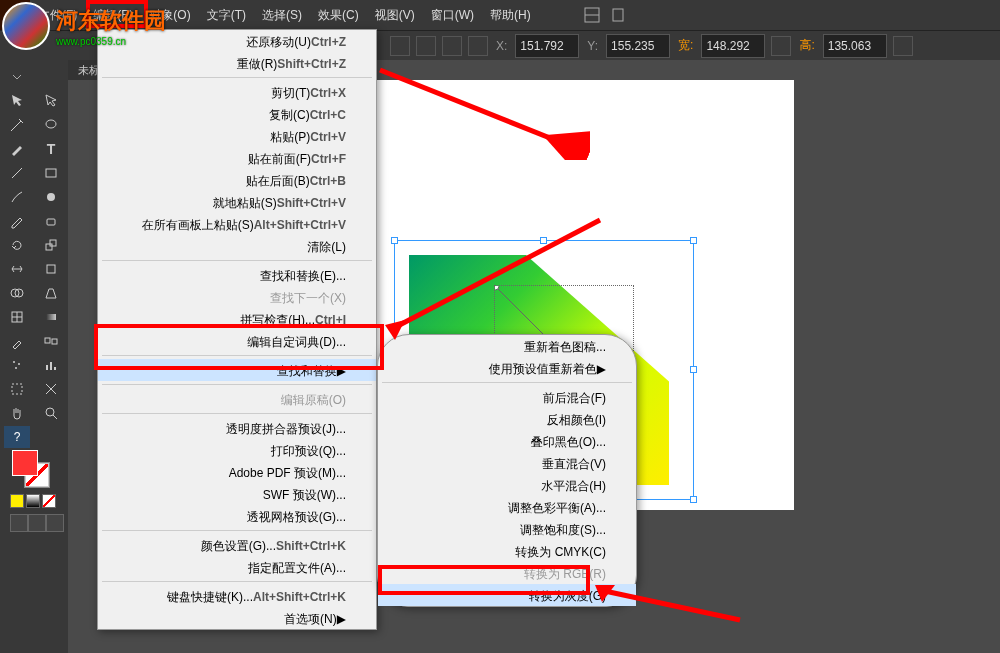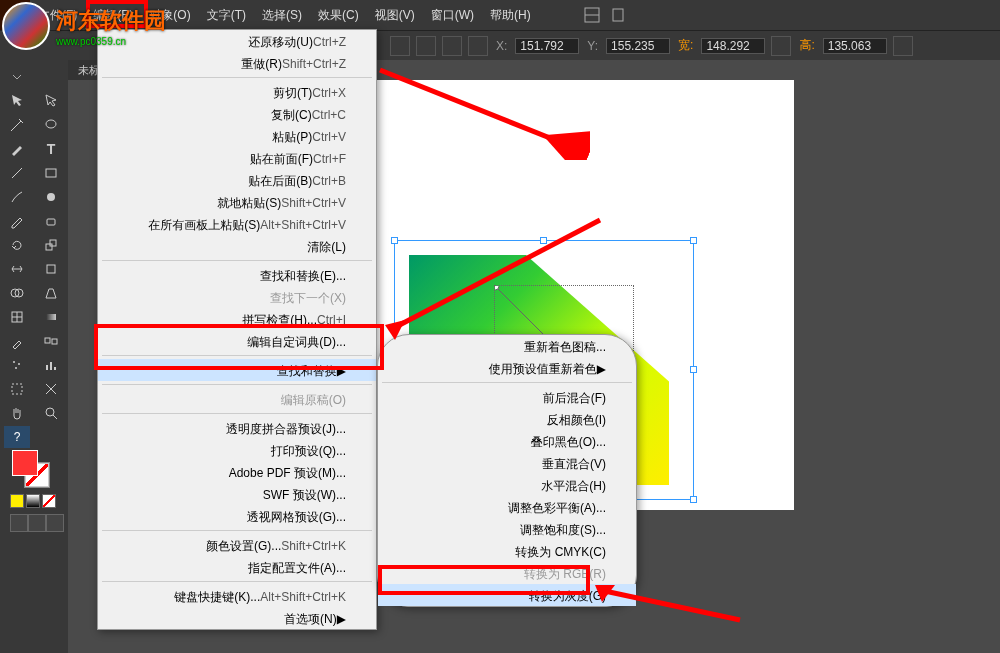--- a/index.html
+++ b/index.html
@@ -13,21 +13,21 @@
     
     .menubar { height: 30px; background: #383838; display: flex; align-items: center; color: #ddd; }
     .menubar .app-icon { width: 30px; height: 30px; background: #331100; display: flex; align-items: center; justify-content: center; color: #ff9900; font-weight: bold; font-size: 14px; }
     .menubar .menu-item { padding: 0 8px; height: 30px; line-height: 30px; cursor: default; }
     .menubar .spacer { width: 40px; }
     
     .control-bar { height: 30px; background: #383838; border-top: 1px solid #222; display: flex; align-items: center; color: #ccc; padding: 0 4px; gap: 6px; }
     .control-bar .ctrl-icon { width: 20px; height: 20px; background: #3a3a3a; border: 1px solid #555; }
     .control-bar .field-label { color: #999; padding: 0 2px; }
     .control-bar .field-label.orange { color: #ff9900; }
-    .control-bar .field-input { width: 64px; height: 16px; background: #222; border: 1px solid #555; color: #ddd; padding: 0 4px; }
+    .control-bar .field-input { width: 64px; height: 24px; background: #222; border: 1px solid #555; color: #ddd; padding: 0 4px; }
     
     .main-area { display: flex; height: calc(100% - 60px); }
     
     .tool-panel { width: 34px; background: #383838; display: flex; flex-direction: column; align-items: center; padding-top: 6px; gap: 2px; }
     .tool-col2 { width: 34px; background: #383838; display: flex; flex-direction: column; align-items: center; padding-top: 6px; gap: 2px; }
     .tool-btn { width: 26px; height: 22px; background: #383838; display: flex; align-items: center; justify-content: center; color: #ccc; cursor: default; }
     .tool-btn svg { width: 16px; height: 16px; }
     
     .color-swatches { position: absolute; left: 4px; top: 450px; width: 60px; }
     .swatch-pair { position: relative; width: 40px; height: 40px; margin-left: 8px; }
@@ -47,21 +47,21 @@
     .sel-handle { position: absolute; width: 7px; height: 7px; background: #fff; border: 1px solid #3399ff; }
     .shape-gradient { position: absolute; left: 135px; top: 175px; width: 260px; height: 230px; background: linear-gradient(135deg, #009966 0%, #33cc33 30%, #ccff00 60%, #ffee00 100%); clip-path: polygon(0 0, 45% 0, 100% 55%, 100% 100%, 55% 100%, 0 45%); }
     .grad-anno { position: absolute; border: 1px dotted #666; }
     
     .dropdown-menu { position: absolute; background: #f0f0f0; border: 1px solid #999; box-shadow: 2px 2px 8px rgba(0,0,0,0.4); min-width: 260px; }
     .dropdown-menu .dm-item { height: 22px; line-height: 22px; padding: 1px 30px 0 20px; display: flex; justify-content: flex-end; cursor: default; color: #000; }
     .dropdown-menu .dm-item.disabled { color: #999; }
     .dropdown-menu .dm-item.highlighted { background: #cce4ff; }
     .dropdown-menu .dm-sep { height: 1px; background: #ccc; margin: 3px 4px; }
     .dropdown-menu .dm-item .arrow { color: #000; }
-    .dropdown-menu .dm-item .shortcut { color: #555; }
+    .dropdown-menu .dm-item .shortcut { color: #555; font-weight: bold; }
     
     .edit-menu { top: 29px; left: 97px; width: 280px; }
     .submenu { top: 334px; left: 377px; width: 200px; border-radius: 32px; }
     
     .red-box { position: absolute; border: 4px solid #ff0000; pointer-events: none; z-index: 90; }
     .red-arrow { position: absolute; z-index: 89; pointer-events: none; }
   </style>
 </head>
 <body>
 

